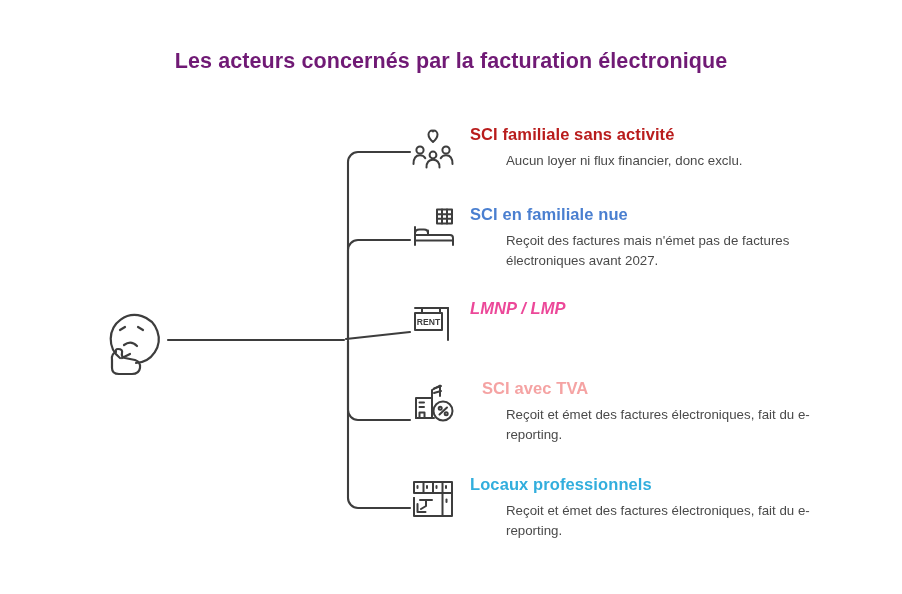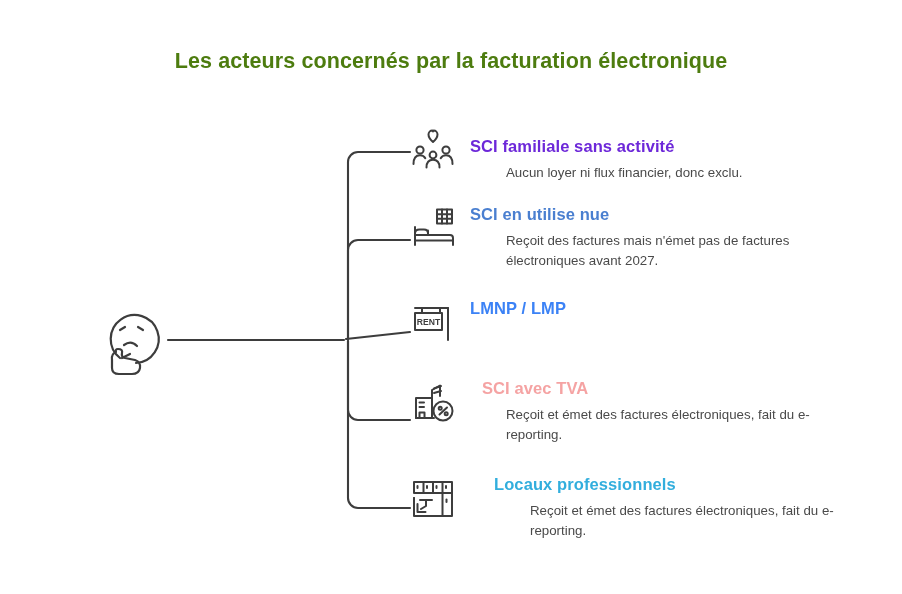--- a/index.html
+++ b/index.html
@@ -17,21 +17,21 @@
   }
 
   #page-title {
     position: absolute;
     top: 49px;
     left: 0;
     width: 902px;
     text-align: center;
     font-size: 21.5px;
     font-weight: bold;
-    color: #4d7c0f;
+    color: #701a75;
     letter-spacing: 0.1px;
   }
 
   
   #root-node {
     position: absolute;
     left: 92px;
     top: 300px;
     width: 80px;
     height: 80px;
@@ -75,21 +75,21 @@
     font-size: 13.3px;
     line-height: 20px;
     color: #4a4a4a;
     margin-left: 36px;
   }
 
   #branch-0 { top: 124px; }
   #branch-1 { top: 204px; }
   #branch-2 { top: 298px; }
   #branch-3 { top: 378px; }
-  #branch-4 { top: 474px; gap: 24px; }
+  #branch-4 { top: 474px; }
 
   #branch-0 .branch-heading { color: #45c08a; }
   #branch-1 .branch-heading { color: #4a7fd0; }
   #branch-2 .branch-heading { color: #f0a33f; }
   #branch-3 .branch-heading { color: #f5a3a3; margin-left: 12px; }
   #branch-4 .branch-heading { color: #32aedd; }
 </style>
 </head>
 <body>
 
@@ -141,21 +141,21 @@
 
         <circle cx="36" cy="24" r="3.6"></circle>
         <path d="M42.5 38 C42.5 31.5 39.7 29.2 36 29.2 C33.7 29.2 31.8 30.2 30.7 32.2"></path>
 
         <circle cx="23" cy="29" r="3.4"></circle>
         <path d="M16.5 41.5 C16.5 35.8 19.2 33.8 23 33.8 C26.8 33.8 29.5 35.8 29.5 41.5"></path>
       </g>
     </svg>
   </div>
   <div class="branch-text">
-    <div class="branch-heading" style="color: #6d28d9; margin-top: 12px;">SCI familiale sans activité</div>
+    <div class="branch-heading" style="color: #b91c1c;">SCI familiale sans activité</div>
     <div class="branch-desc">Aucun loyer ni flux financier, donc exclu.</div>
   </div>
 </div>
 
 <div class="branch" id="branch-1">
   <div class="branch-icon">
     <svg viewBox="0 0 46 46" width="46" height="46">
       <g fill="none" stroke="#3d3d3d" stroke-width="2" stroke-linecap="round" stroke-linejoin="round">
 
         <rect x="27" y="3.5" width="15" height="14"></rect>
@@ -163,21 +163,21 @@
 
         <path d="M5 21 L5 38"></path>
         <path d="M5 27.5 Q5 23.5 9.5 23.5 L14 23.5 Q18 23.5 18 27.5 L18 29"></path>
         <path d="M5 29 L40 29 Q43 29 43 32 L43 34.5 L5 34.5"></path>
         <path d="M43 34.5 L43 39 M5 34.5 L5 39"></path>
         <path d="M18 29 L18 24.5"></path>
       </g>
     </svg>
   </div>
   <div class="branch-text">
-    <div class="branch-heading" style="color: rgb(74, 127, 208);">SCI en utilise nue</div>
+    <div class="branch-heading" style="color: rgb(74, 127, 208);">SCI en familiale nue</div>
     <div class="branch-desc">Reçoit des factures mais n'émet pas de factures électroniques avant 2027.</div>
   </div>
 </div>
 
 <div class="branch" id="branch-2">
   <div class="branch-icon">
     <svg viewBox="0 0 46 46" width="46" height="46">
       <g fill="none" stroke="#3d3d3d" stroke-width="2" stroke-linecap="round" stroke-linejoin="round">
 
         <path d="M5 8 L38 8"></path>
@@ -185,21 +185,21 @@
         <path d="M38 8 L38 40"></path>
 
         <path d="M12 8 L12 13 M30 8 L30 13"></path>
 
         <rect x="5" y="13" width="27" height="17"></rect>
       </g>
       <text x="18.5" y="25" font-family="'Liberation Sans', sans-serif" font-size="8.6" font-weight="bold" fill="#3d3d3d" text-anchor="middle">RENT</text>
     </svg>
   </div>
   <div class="branch-text">
-    <div class="branch-heading" style="color: #3b82f6;">LMNP / LMP</div>
+    <div class="branch-heading" style="color: #ec4899; font-style: italic;">LMNP / LMP</div>
   </div>
 </div>
 
 <div class="branch" id="branch-3">
   <div class="branch-icon">
     <svg viewBox="0 0 46 46" width="46" height="46">
       <g fill="none" stroke="#3d3d3d" stroke-width="2" stroke-linecap="round" stroke-linejoin="round">
 
         <path d="M22 38 L22 10 L30 5.5 L30 16"></path>
         <path d="M24 8.5 L31 6 M24 13 L31 11"></path>

